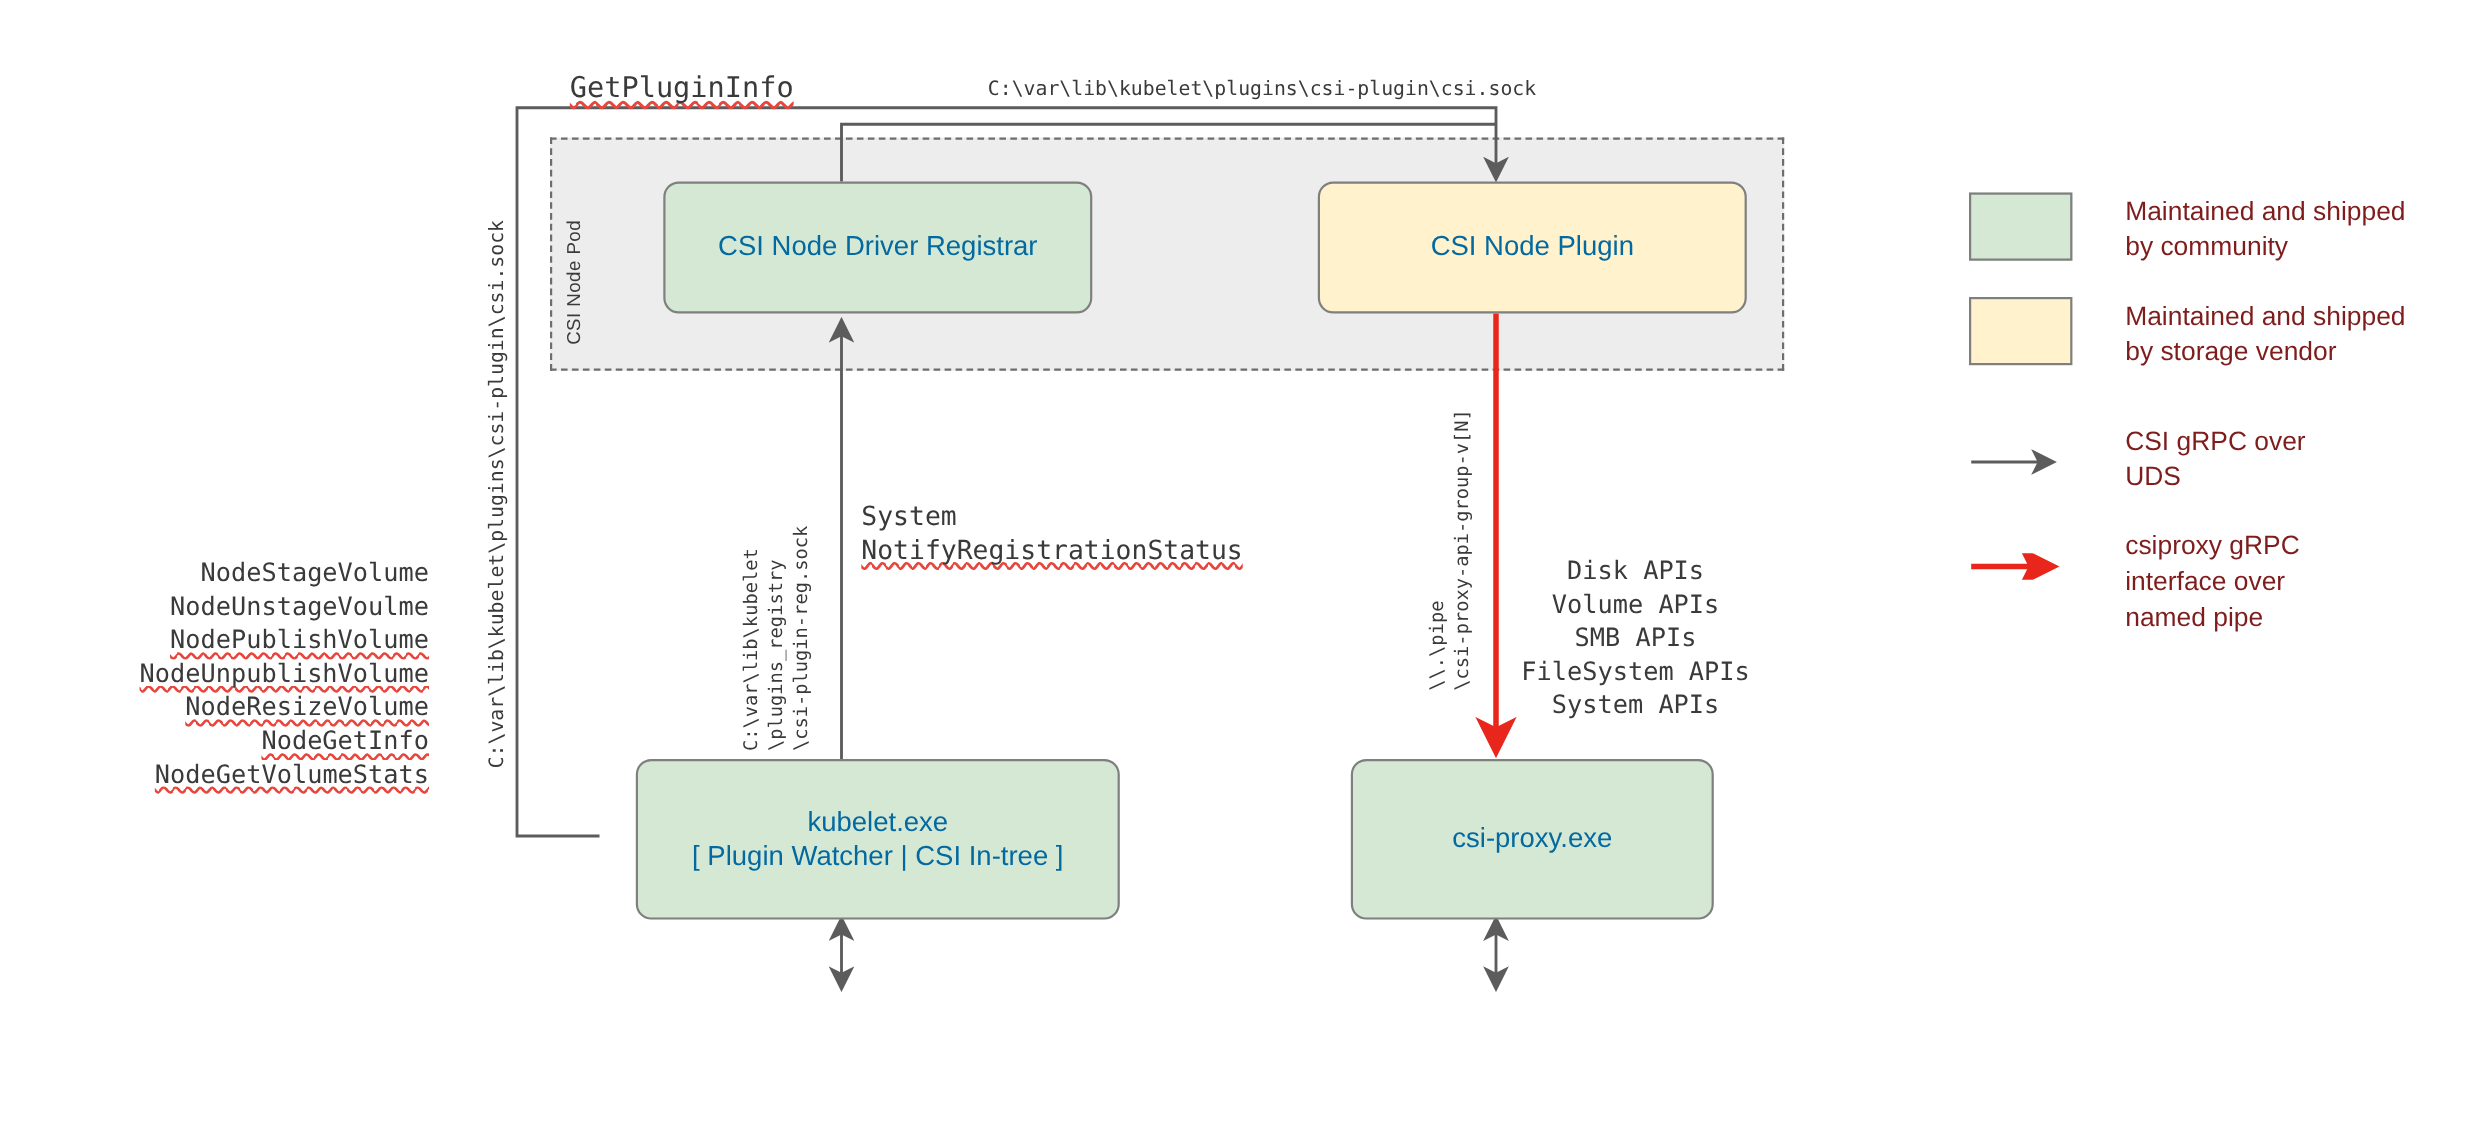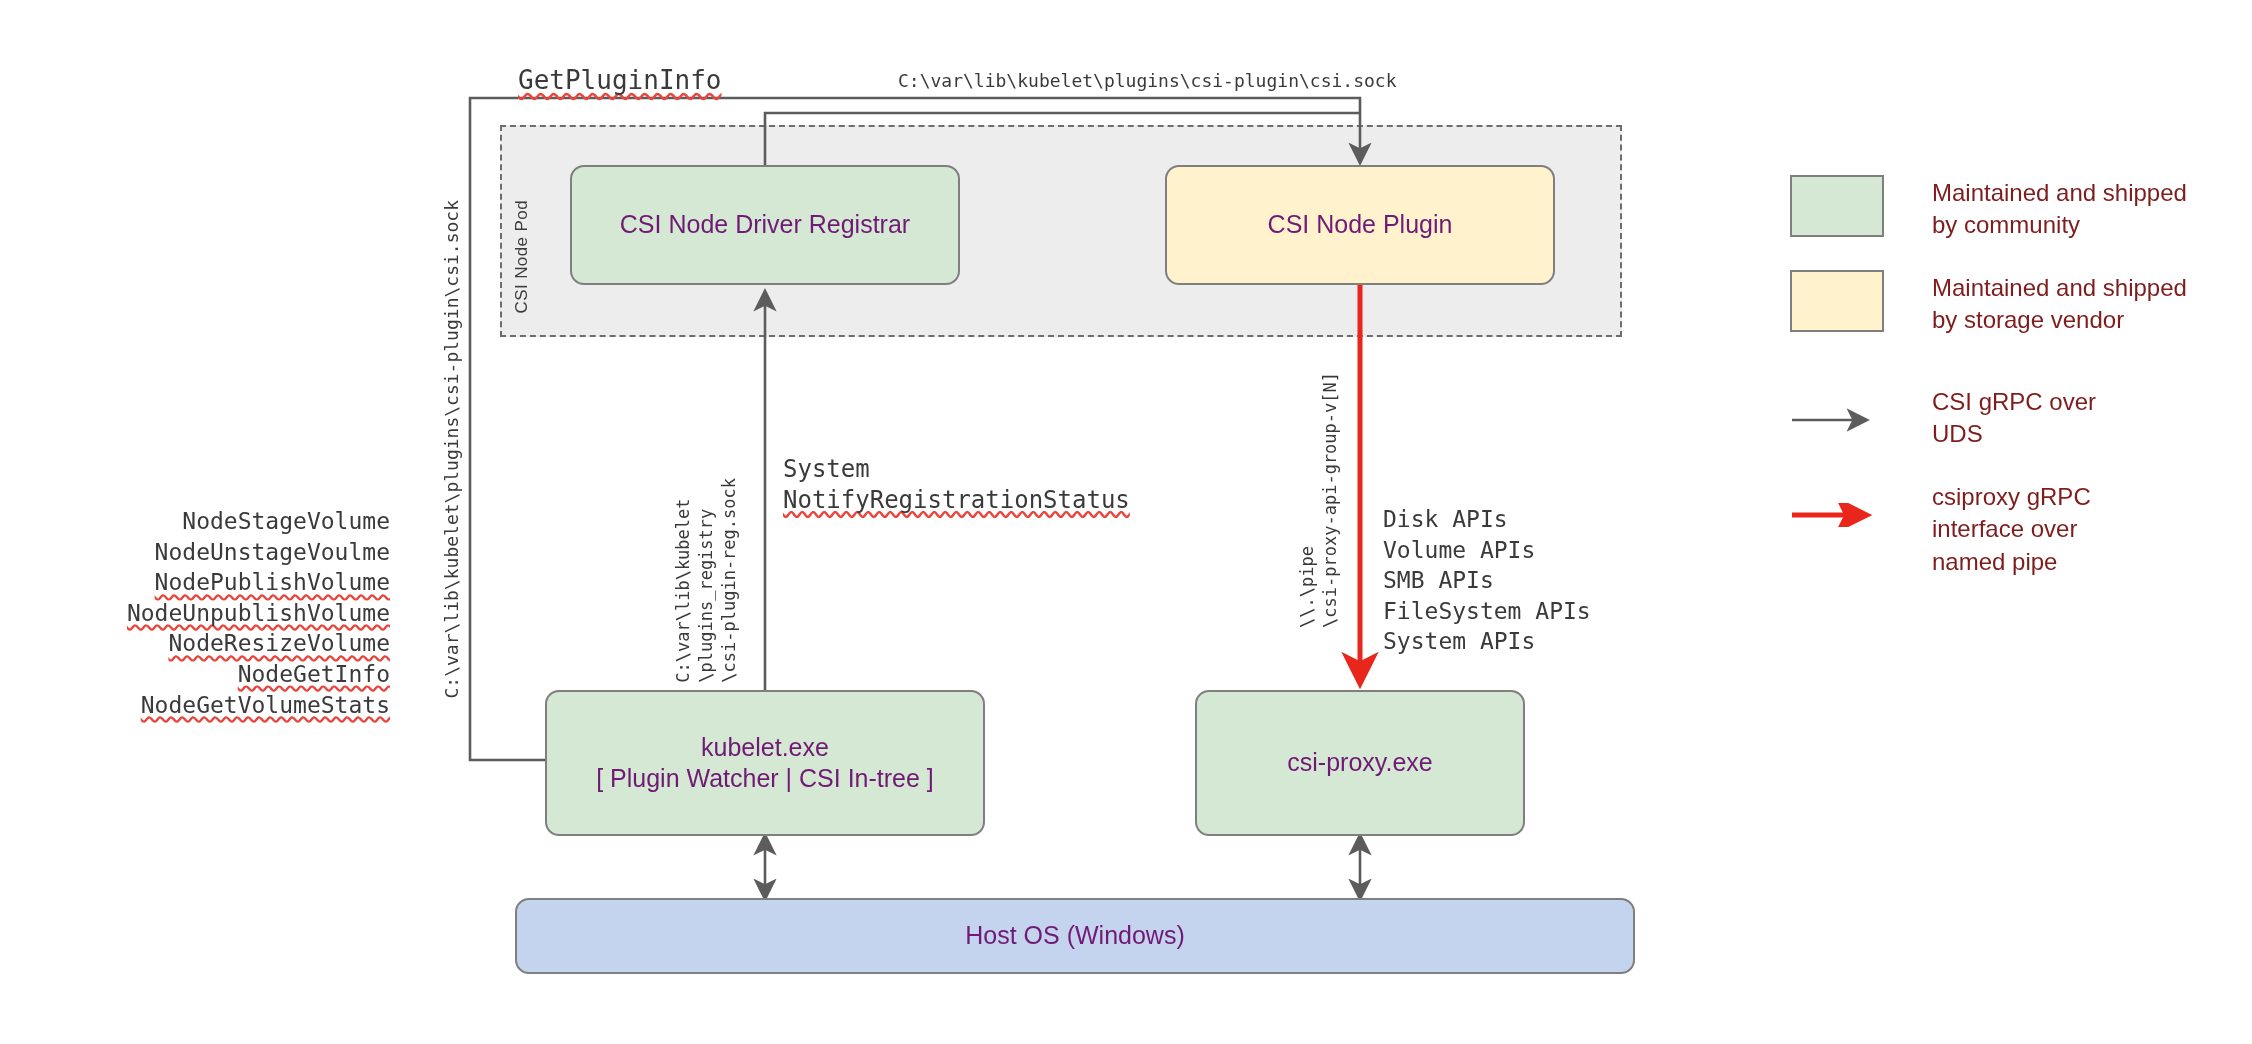--- a/index.html
+++ b/index.html
@@ -15,22 +15,23 @@
 
   .node{
     position:absolute;
     box-sizing:border-box;
     border:2px solid #82827e;
     border-radius:14px;
     display:flex;
     align-items:center;
     justify-content:center;
     text-align:center;
-    color:#701a75;
+    color:#0369a1;
     line-height:1.25;
+    margin-left:33px;
   }
   .node .lbl{white-space:pre-line;}
 
   .green{background:#d5e8d4;border-color:#82b366;}
   .green{border-color:#7f7f7f;}
   .yellow{background:#fff2cc;border-color:#7f7f7f;}
   .blue{background:#c5d4ee;border-color:#7f7f7f;}
 
   #pod-container{
     position:absolute;
@@ -136,23 +137,20 @@
 
   <div class="node green" style="left:545px;top:690px;width:440px;height:146px;font-size:25px;">
     <span class="lbl">kubelet.exe
 [ Plugin Watcher | CSI In-tree ]</span>
   </div>
 
   <div class="node green" style="left:1195px;top:690px;width:330px;height:146px;font-size:25px;">
     <span class="lbl">csi-proxy.exe</span>
   </div>
 
-  <div class="node blue" style="left:515px;top:898px;width:1120px;height:76px;font-size:25px;">
-    <span class="lbl">Host OS (Windows)</span>
-  </div>
 
   <div class="htext mono spell" style="left:518px;top:65px;font-size:26px;">GetPluginInfo</div>
 
   <div class="htext mono" style="left:898px;top:70px;font-size:18px;">C:\var\lib\kubelet\plugins\csi-plugin\csi.sock</div>
 
   <div class="vtext mono" style="left:440px;top:200px;font-size:18px;">C:\var\lib\kubelet\plugins\csi-plugin\csi.sock</div>
 
   <div class="vtext mono" style="left:672px;top:478px;font-size:17px;">C:\var\lib\kubelet
 \plugins_registry
 \csi-plugin-reg.sock</div>
@@ -160,21 +158,21 @@
   <div class="htext mono" style="left:783px;top:455px;font-size:24px;">System</div>
 
   <div class="htext mono spell" style="left:783px;top:486px;font-size:24px;text-align:right;">NotifyRegistrationStatus</div>
 
   <div class="vtext mono" style="left:1296px;top:372px;font-size:17px;">\\.\pipe
 \csi-proxy-api-group-v[N]</div>
 
   <div class="htext mono" style="left:100px;top:445px;width:290px;text-align:right;font-size:23px;line-height:1.33;">
   <div>NodeStageVolume</div><div>NodeUnstageVoulme</div><div class="spell">NodePublishVolume</div><div class="spell">NodeUnpublishVolume</div><div class="spell">NodeResizeVolume</div><div class="spell">NodeGetInfo</div><div class="spell">NodeGetVolumeStats</div></div>
 
-  <div class="htext mono" style="left:1383px;top:443px;font-size:23px;line-height:1.33;">
+  <div class="htext mono" style="left:1383px;top:443px;font-size:23px;line-height:1.33;text-align:center;">
   <div>Disk APIs</div><div>Volume APIs</div><div>SMB APIs</div><div>FileSystem APIs</div><div>System APIs</div></div>
 
   <div id="legend">
       <div class="leg-row" style="top: 0px; left: 0px;">
         <div class="leg-swatch" style="background: rgb(213, 232, 212);"></div>
         <div class="leg-text">Maintained and shipped
 by community</div>
       </div>
       <div class="leg-row" style="top: 95px; left: 0px;">
         <div class="leg-swatch" style="background: rgb(255, 242, 204);"></div>

